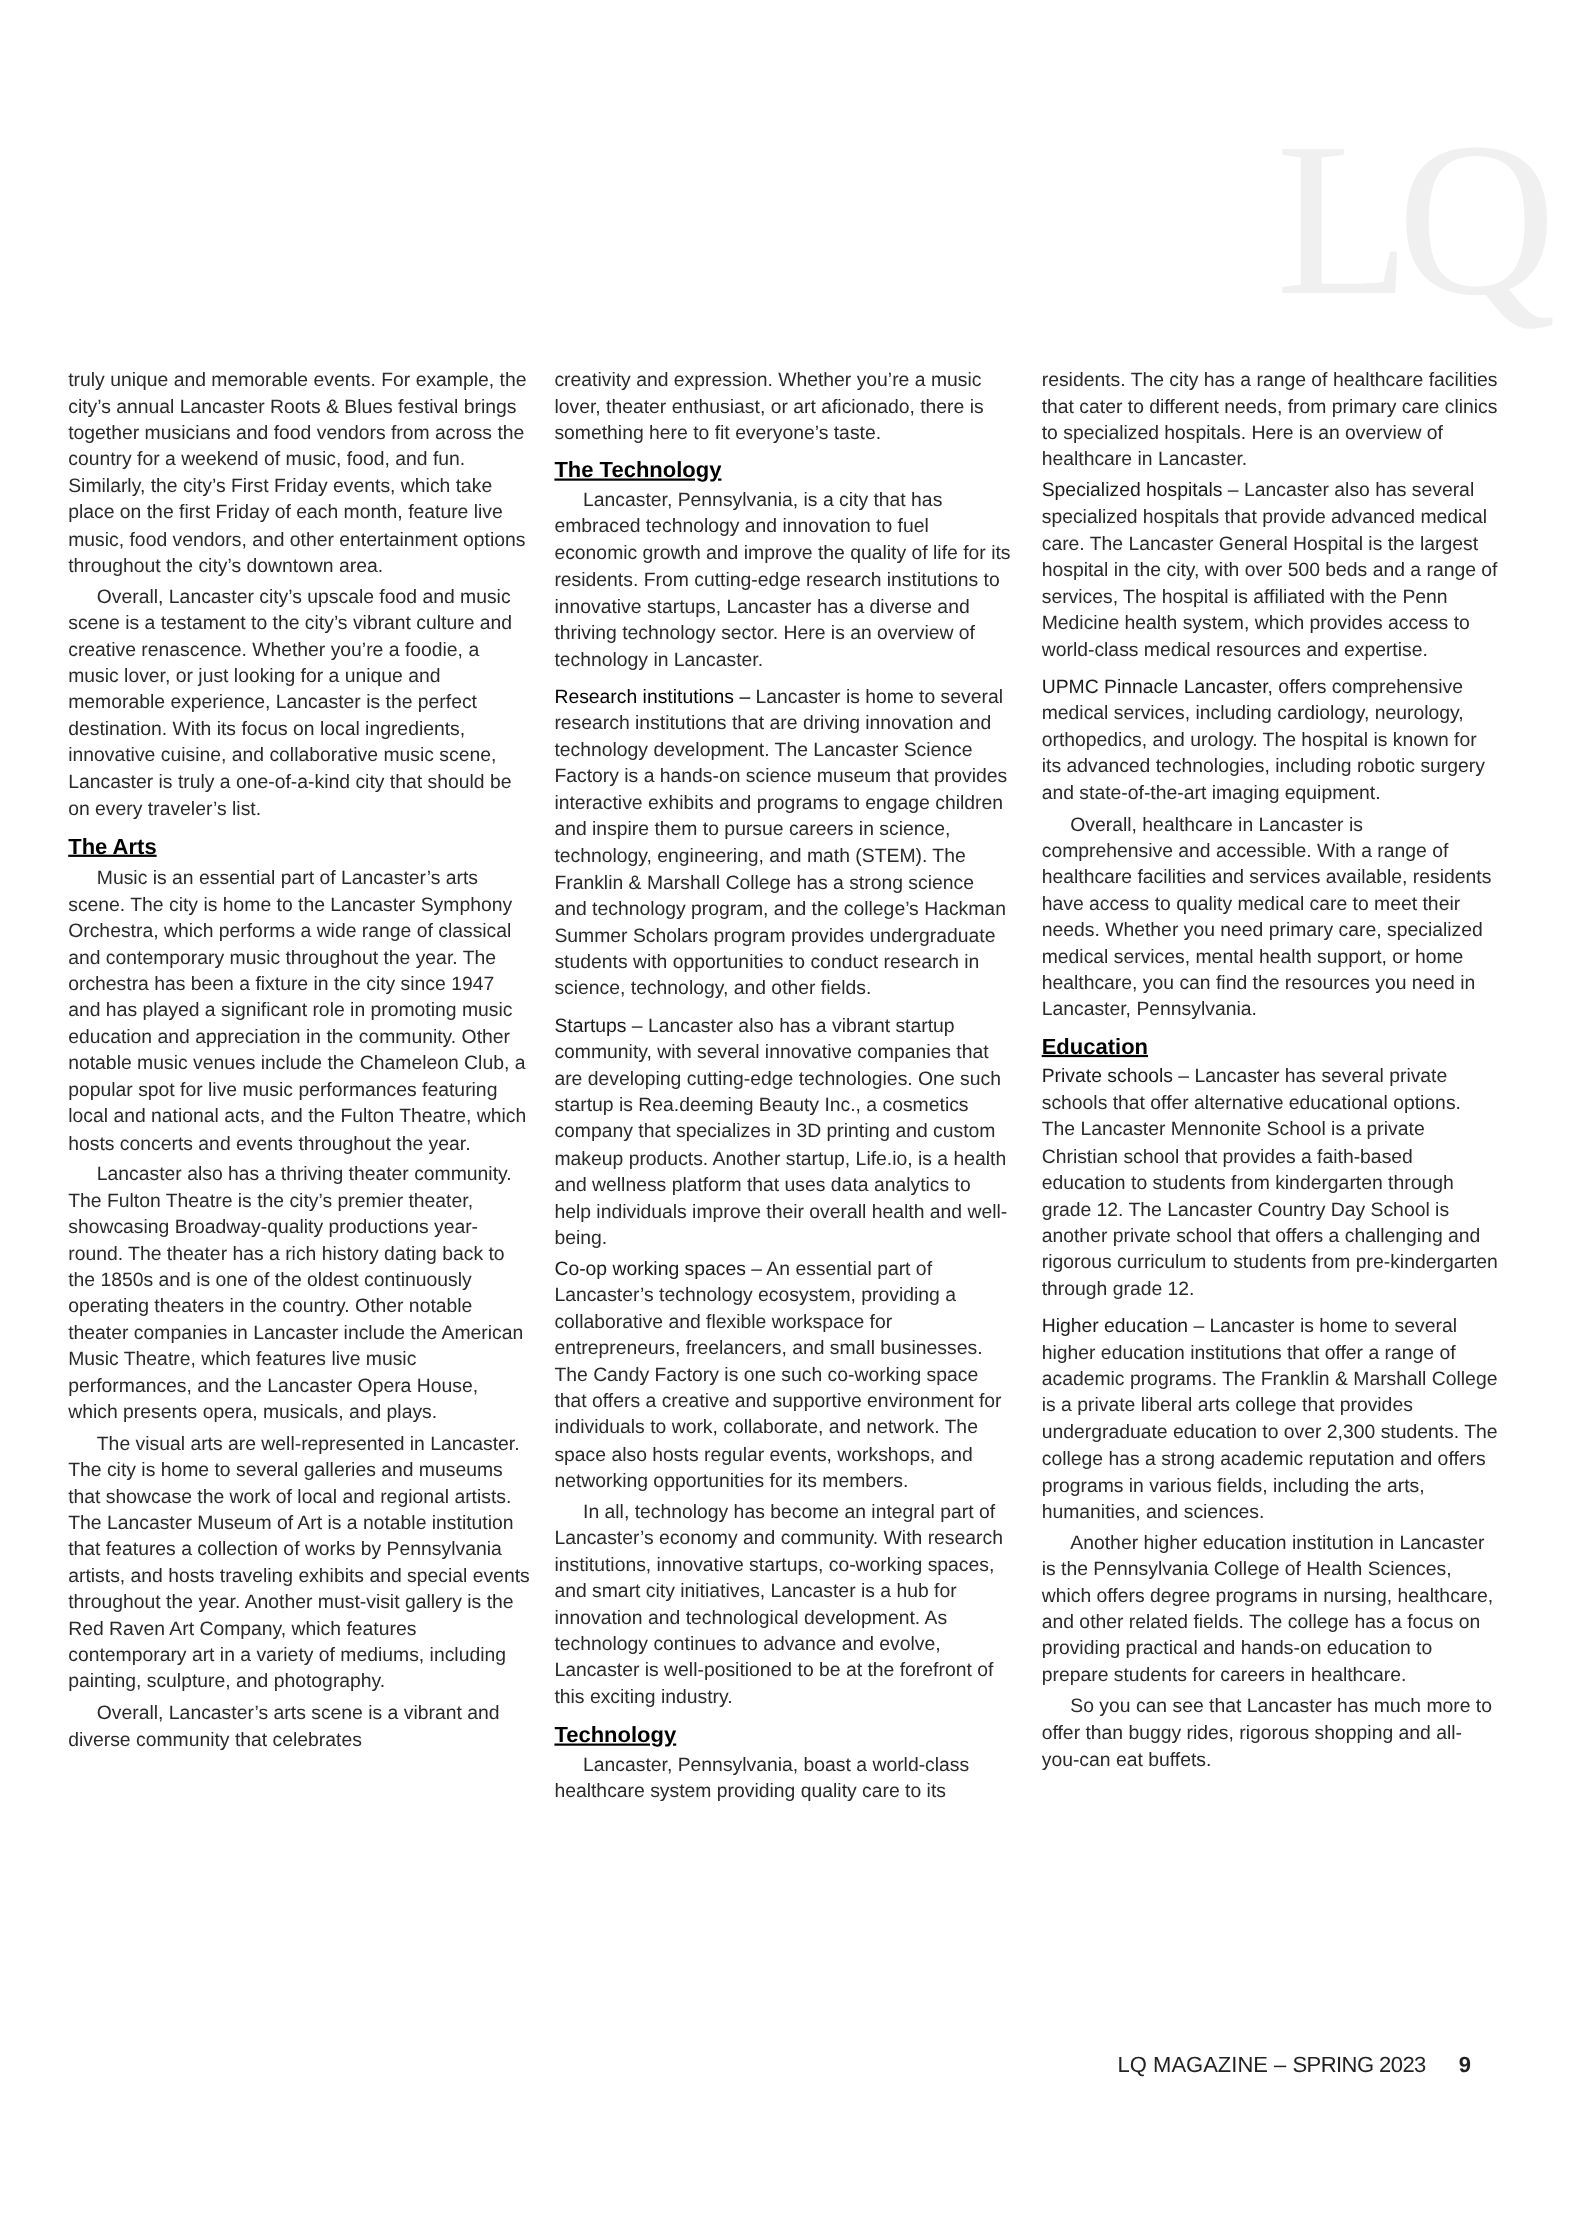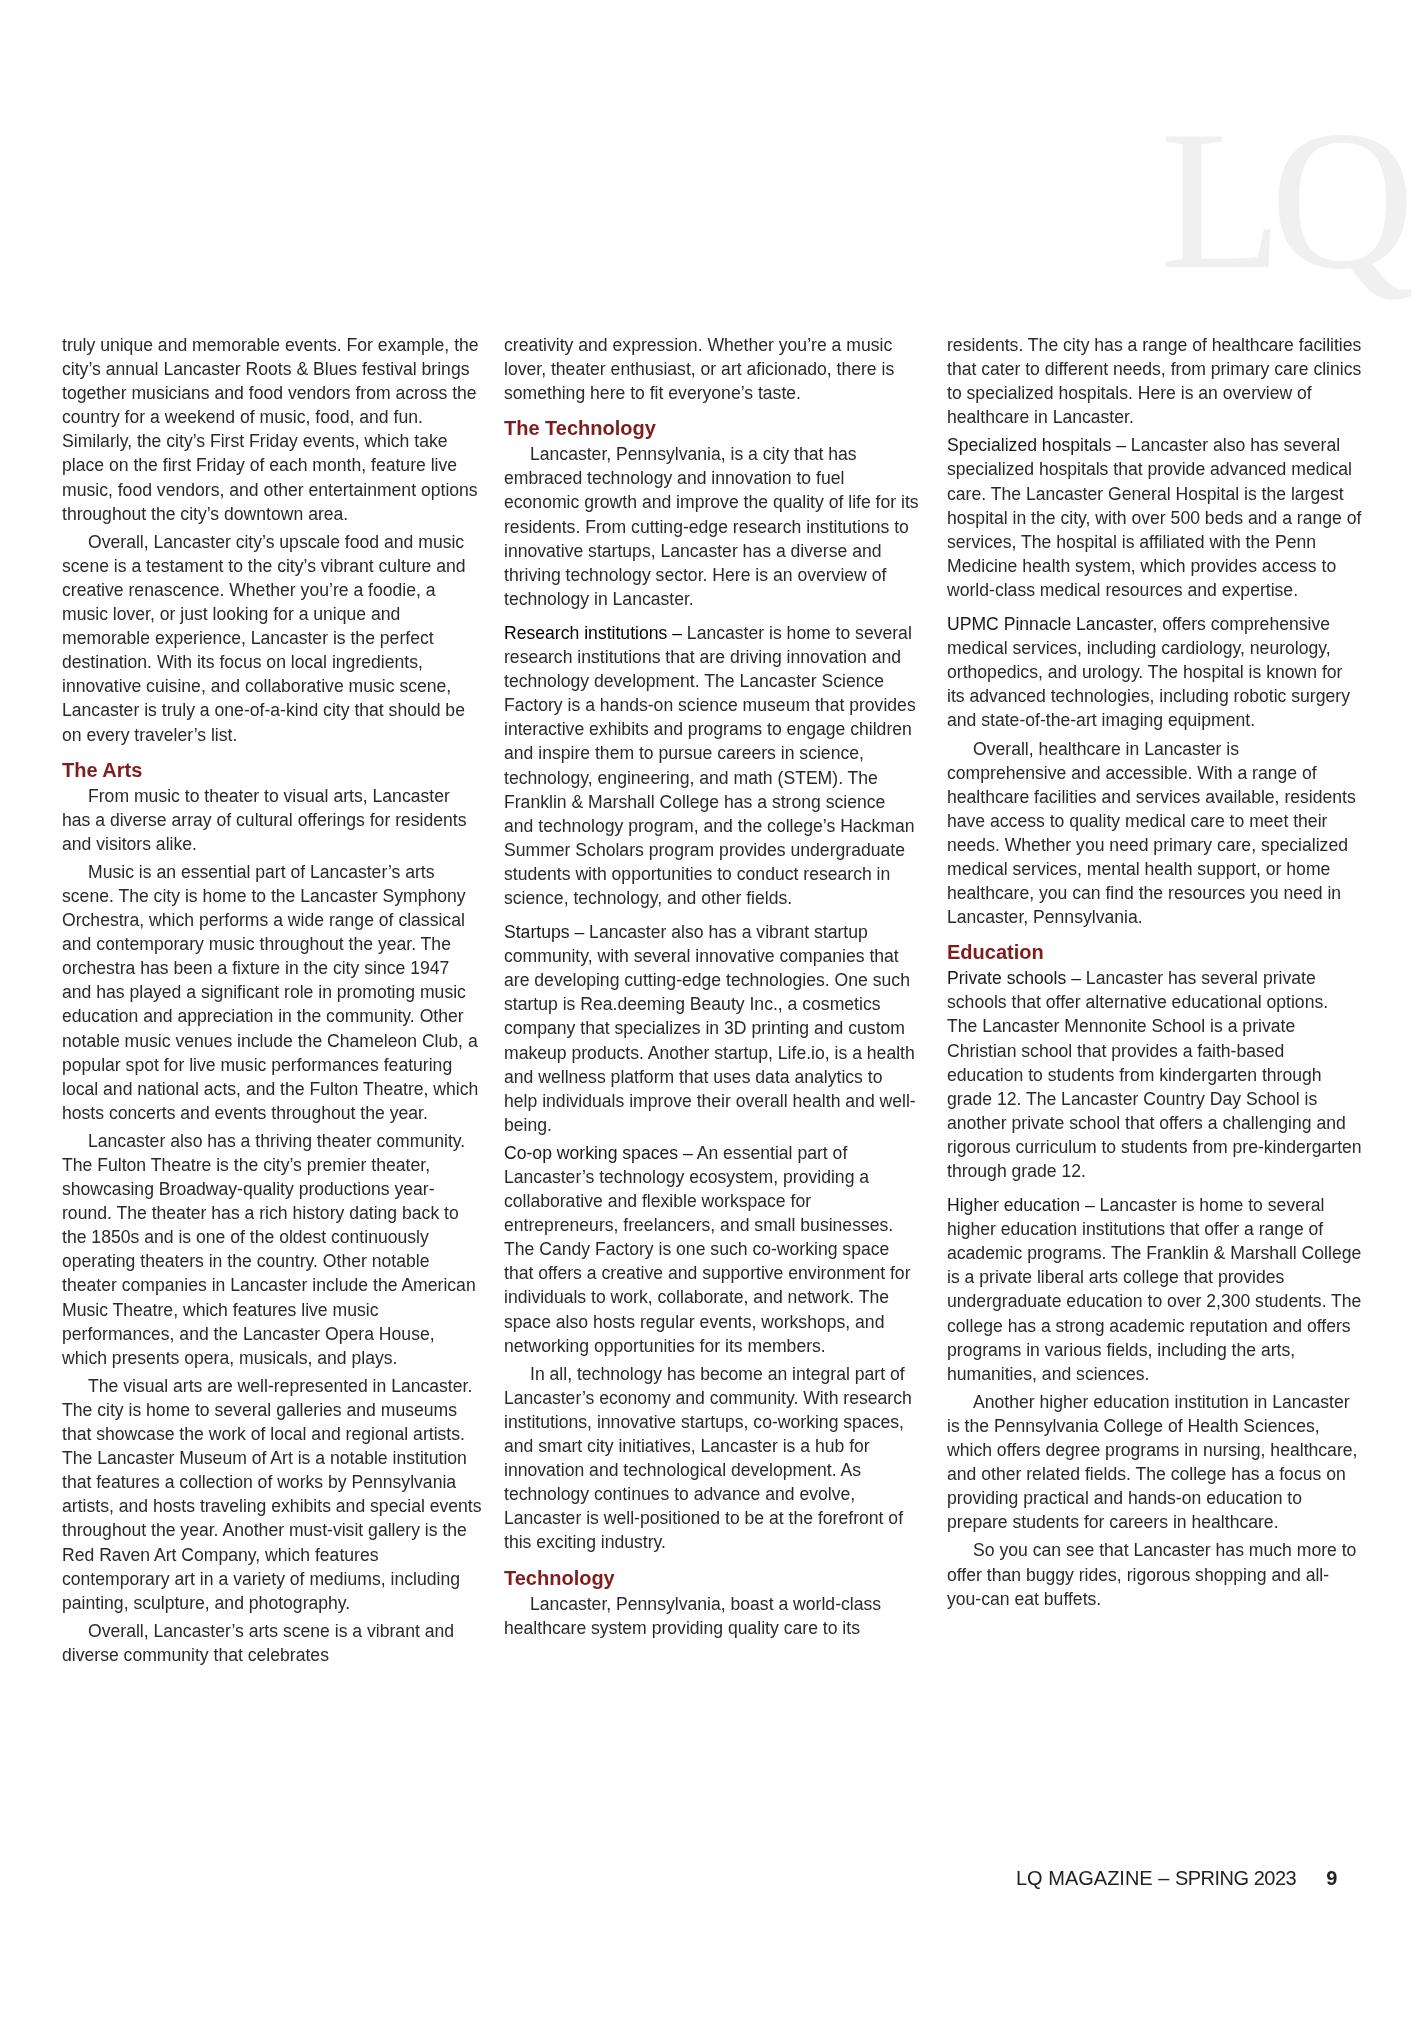--- a/index.html
+++ b/index.html
@@ -8,38 +8,37 @@
   .watermark { position: absolute; left: 1160px; top: 100px; font-family: "Liberation Serif", "DejaVu Serif", serif;
                font-size: 200px; line-height: 1; color: #f0f0f0; letter-spacing: -12px; user-select: none; }
   .col { position: absolute; top: 333px; font-size: 17.6px; line-height: 24.1px; }
   .col1 { left: 62px; width: 420px; }
   .col2 { left: 504px; width: 415px; }
   .col3 { left: 947px; width: 415px; }
   p { margin: 0 0 0 0; }
   p.ind { text-indent: 26px; }
   p.gap { margin-top: 4px; }
   p.sub { margin-top: 10px; }
-  h2 { font-size: 20px; font-weight: bold; color: #7f1d1d; margin: 11px 0 2px 0; line-height: 24px; }
+  h2 { font-size: 20px; font-weight: bold; color: #000000; margin: 11px 0 2px 0; line-height: 24px; text-decoration: underline; }
   .lead { font-weight: normal; color: #1a1a1a; }
   .lead.navy { color: #000000; }
   .endmark { display: inline-block; width: 14px; height: 14px; background: #8b2323; vertical-align: -1px; margin-left: 6px; }
   .footer { position: absolute; top: 1867px; left: 1016px; font-size: 20px; color: #222; white-space: nowrap; }
   .footer .issue { font-weight: normal; letter-spacing: -0.5px; }
   .footer .pg { font-weight: bold; margin-left: 30px; }
 </style>
 </head>
 <body>
 
 <div class="watermark">LQ</div>
 
 <div class="col col1">
   <p>truly unique and memorable events. For example, the city’s annual Lancaster Roots &amp; Blues festival brings together musicians and food vendors from across the country for a weekend of music, food, and fun. Similarly, the city’s First Friday events, which take place on the first Friday of each month, feature live music, food vendors, and other entertainment options throughout the city’s downtown area.</p>
   <p class="ind gap">Overall, Lancaster city’s upscale food and music scene is a testament to the city’s vibrant culture and creative renascence. Whether you’re a foodie, a music lover, or just looking for a unique and memorable experience, Lancaster is the perfect destination. With its focus on local ingredients, innovative cuisine, and collaborative music scene, Lancaster is truly a one-of-a-kind city that should be on every traveler’s list.</p>
   <h2>The Arts</h2>
-  <p class="ind">From music to theater to visual arts, Lancaster has a diverse array of cultural offerings for residents and visitors alike.</p>
   <p class="ind gap">Music is an essential part of Lancaster’s arts scene. The city is home to the Lancaster Symphony Orchestra, which performs a wide range of classical and contemporary music throughout the year. The orchestra has been a fixture in the city since 1947 and has played a significant role in promoting music education and appreciation in the community. Other notable music venues include the Chameleon Club, a popular spot for live music performances featuring local and national acts, and the Fulton Theatre, which hosts concerts and events throughout the year.</p>
   <p class="ind gap">Lancaster also has a thriving theater community. The Fulton Theatre is the city’s premier theater, showcasing Broadway-quality productions year-round. The theater has a rich history dating back to the 1850s and is one of the oldest continuously operating theaters in the country. Other notable theater companies in Lancaster include the American Music Theatre, which features live music performances, and the Lancaster Opera House, which presents opera, musicals, and plays.</p>
   <p class="ind gap">The visual arts are well-represented in Lancaster. The city is home to several galleries and museums that showcase the work of local and regional artists. The Lancaster Museum of Art is a notable institution that features a collection of works by Pennsylvania artists, and hosts traveling exhibits and special events throughout the year. Another must-visit gallery is the Red Raven Art Company, which features contemporary art in a variety of mediums, including painting, sculpture, and photography.</p>
   <p class="ind gap">Overall, Lancaster’s arts scene is a vibrant and diverse community that celebrates</p>
 </div>
 
 <div class="col col2">
   <p>creativity and expression. Whether you’re a music lover, theater enthusiast, or art aficionado, there is something here to fit everyone’s taste.</p>
   <h2>The Technology</h2>
   <p class="ind">Lancaster, Pennsylvania, is a city that has embraced technology and innovation to fuel economic growth and improve the quality of life for its residents. From cutting-edge research institutions to innovative startups, Lancaster has a diverse and thriving technology sector. Here is an overview of technology in Lancaster.</p>

